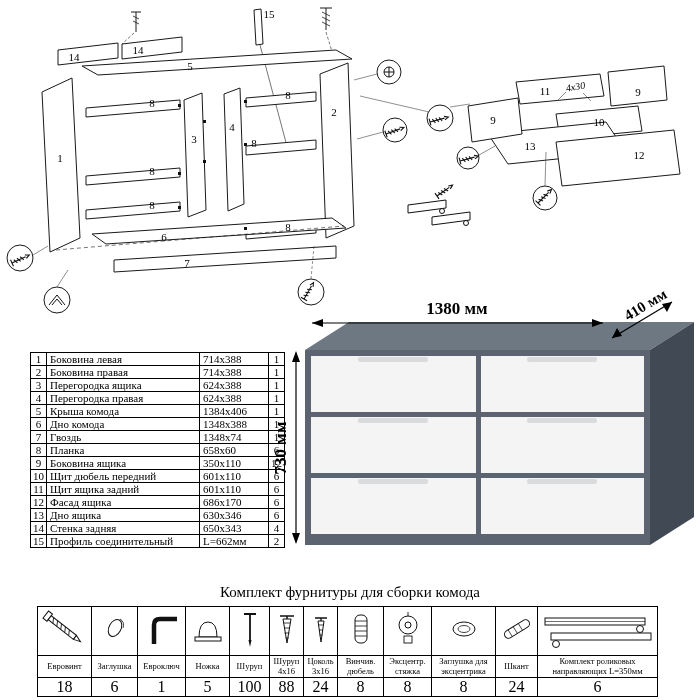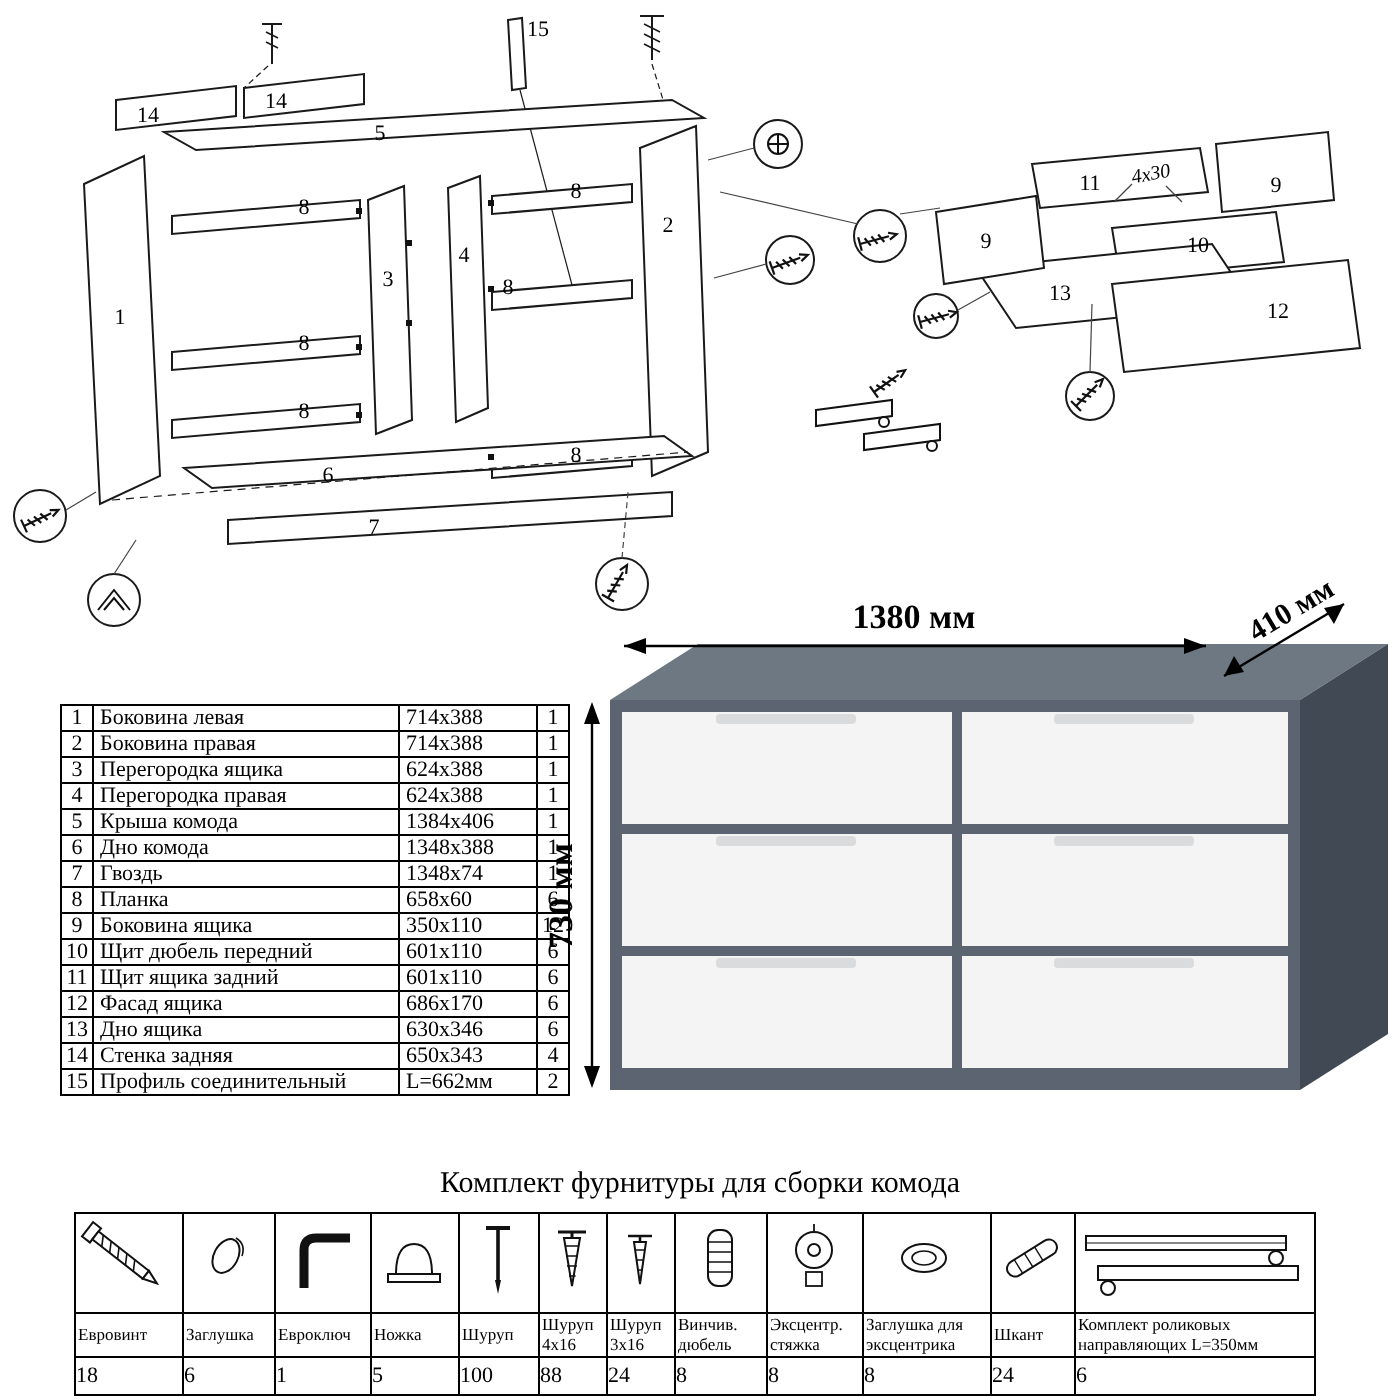--- a/index.html
+++ b/index.html
@@ -8,24 +8,24 @@
   .page{position:relative;width:700px;height:700px;background:#fff;overflow:hidden}
   .diagram{position:absolute;left:0;top:0}
   .parts{position:absolute;left:30px;top:352px;border-collapse:collapse;font-size:11px}
   .parts td{border:1px solid #000;padding:0 3px;height:12px;line-height:12px;white-space:nowrap}
   .parts td.c{text-align:center;padding:0 2px}
   .parts td.sz{width:62px}
   .parts td.nm{width:146px}
   .render{position:absolute;left:270px;top:290px}
   .hw-title{position:absolute;left:0;top:584px;width:700px;text-align:center;font-size:15px}
   .hw{position:absolute;left:37px;top:606px;border-collapse:collapse;table-layout:fixed}
-  .hw td{border:1px solid #000;vertical-align:middle;padding:0;overflow:hidden}
+  .hw td{border:1px solid #000;text-align:center;vertical-align:middle;padding:0;overflow:hidden}
   .hw .ic td{height:46px}
   .hw .nm td{font-size:8.5px;line-height:9.5px;height:21px;padding:0 1px}
-  .hw .qt td{font-size:11px;height:18px}
+  .hw .qt td{font-size:16px;height:18px}
   svg text{font-family:"Liberation Serif",serif}
 </style>
 </head>
 <body>
 
 <div class="page">
 
   <svg class="diagram" width="700" height="346" viewBox="0 0 700 346">
     <defs>
       <g id="scr" stroke="#111" stroke-width="1.1" fill="none">
@@ -394,21 +394,21 @@
         </svg>
       </td>
     </tr>
     <tr class="nm">
       <td>Евровинт</td>
       <td>Заглушка</td>
       <td>Евроключ</td>
       <td>Ножка</td>
       <td>Шуруп</td>
       <td>Шуруп 4х16</td>
-      <td>Шуруп 3х16</td>
+      <td>Цоколь 3х16</td>
       <td>Винчив. дюбель</td>
       <td>Эксцентр. стяжка</td>
       <td>Заглушка для эксцентрика</td>
       <td>Шкант</td>
       <td>Комплект роликовых направляющих L=350мм</td>
     </tr>
     <tr class="qt">
       <td>18</td>
       <td>6</td>
       <td>1</td>

